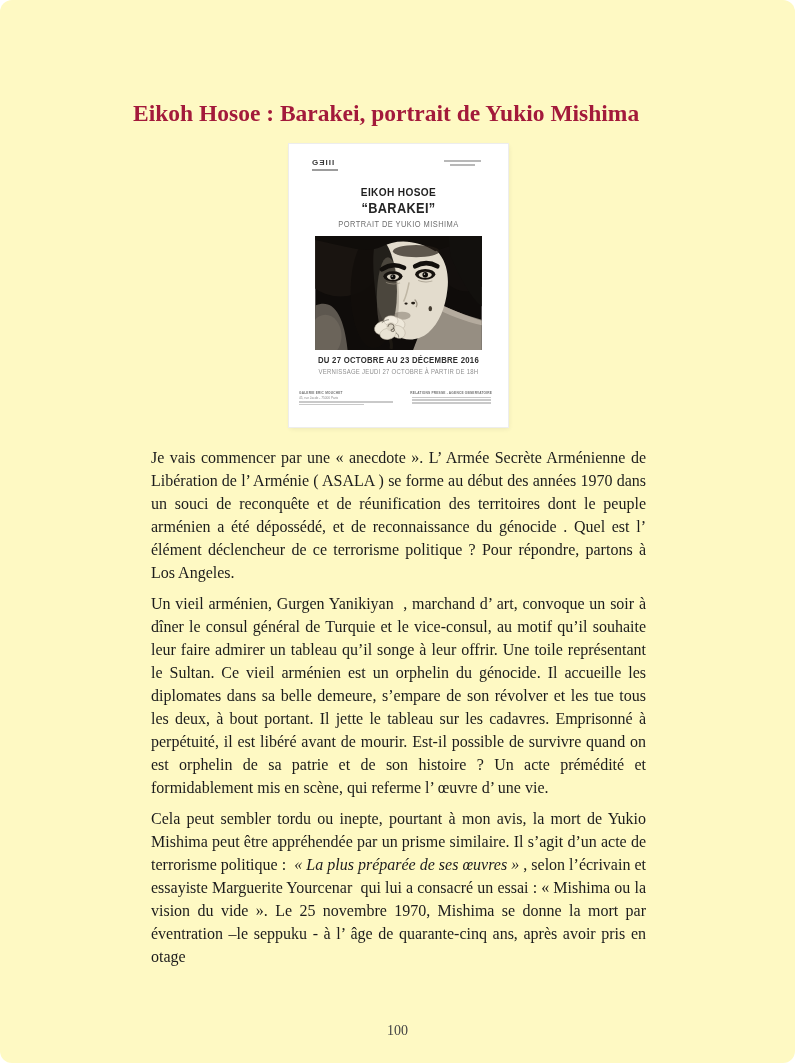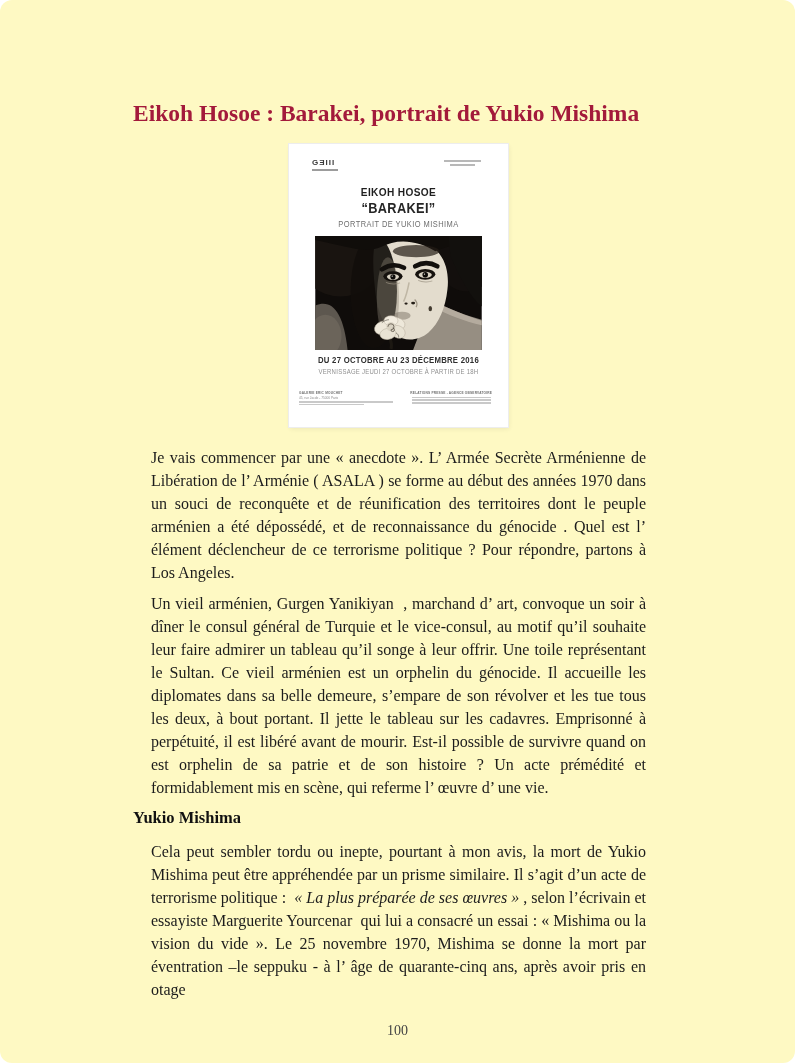--- a/index.html
+++ b/index.html
@@ -176,20 +176,19 @@
           <span class="bar"></span>
           <span class="bar short"></span>
           <span class="bar short"></span>
         </div>
       </div>
     </figure>
 
     <p class="body-par">Je vais commencer par une « anecdote ». L’ Armée Secrète Arménienne de Libération de l’ Arménie ( ASALA ) se forme au début des années 1970 dans un souci de reconquête et de réunification des territoires dont le peuple arménien a été dépossédé, et de reconnaissance du génocide&nbsp;. Quel est l’ élément déclencheur de ce terrorisme politique ? Pour répondre, partons à Los Angeles.</p>
     <p class="body-par">Un vieil arménien, Gurgen Yanikiyan&nbsp;&nbsp;, marchand d’ art, convoque un soir à dîner le consul général de Turquie et le vice-consul, au motif qu’il souhaite leur faire admirer un tableau qu’il songe à leur offrir. Une toile représentant le Sultan. Ce vieil arménien est un orphelin du génocide. Il accueille les diplomates dans sa belle demeure, s’empare de son révolver et les tue tous les deux, à bout portant. Il jette le tableau sur les cadavres. Emprisonné à perpétuité, il est libéré avant de mourir. Est-il possible de survivre quand on est orphelin de sa patrie et de son histoire ? Un acte prémédité et formidablement mis en scène, qui referme l’ œuvre d’ une vie.</p>
 
-    <h2 class="sub-heading">Yukio Mishima</h2>
 
     <p class="body-par"><span>Cela peut sembler tordu ou inepte, pourtant à mon avis, la mort de Yukio Mishima peut être appréhendée par un prisme similaire. Il s’agit d’un acte de terrorisme politique :&nbsp; </span><em class="q">« La plus préparée de ses œuvres »</em><span>&nbsp;, selon l’écrivain et essayiste Marguerite Yourcenar&nbsp; qui lui a consacré un essai : « Mishima ou la vision du vide ». Le 25 novembre 1970, Mishima se donne la mort par éventration –le seppuku - à l’ âge de quarante-cinq ans, après avoir pris en otage</span></p>
 
   </div>
 
   <div class="pageno">100</div>
 </div>
 
 </body></html>

